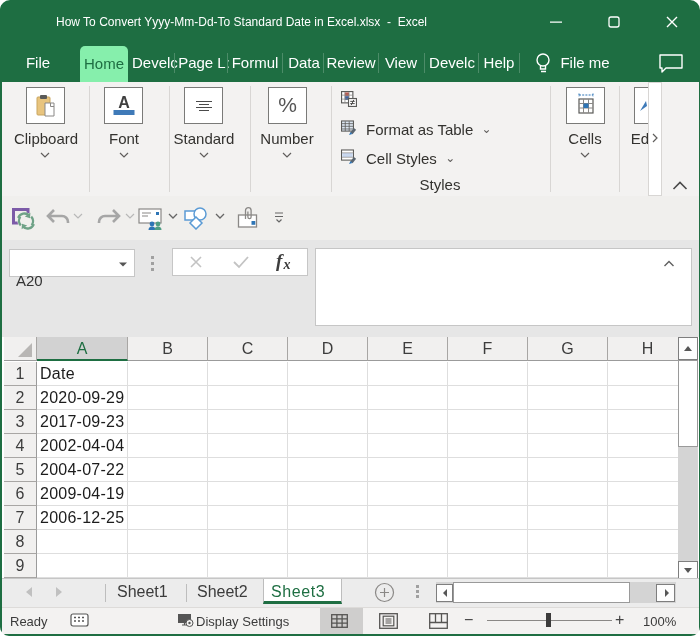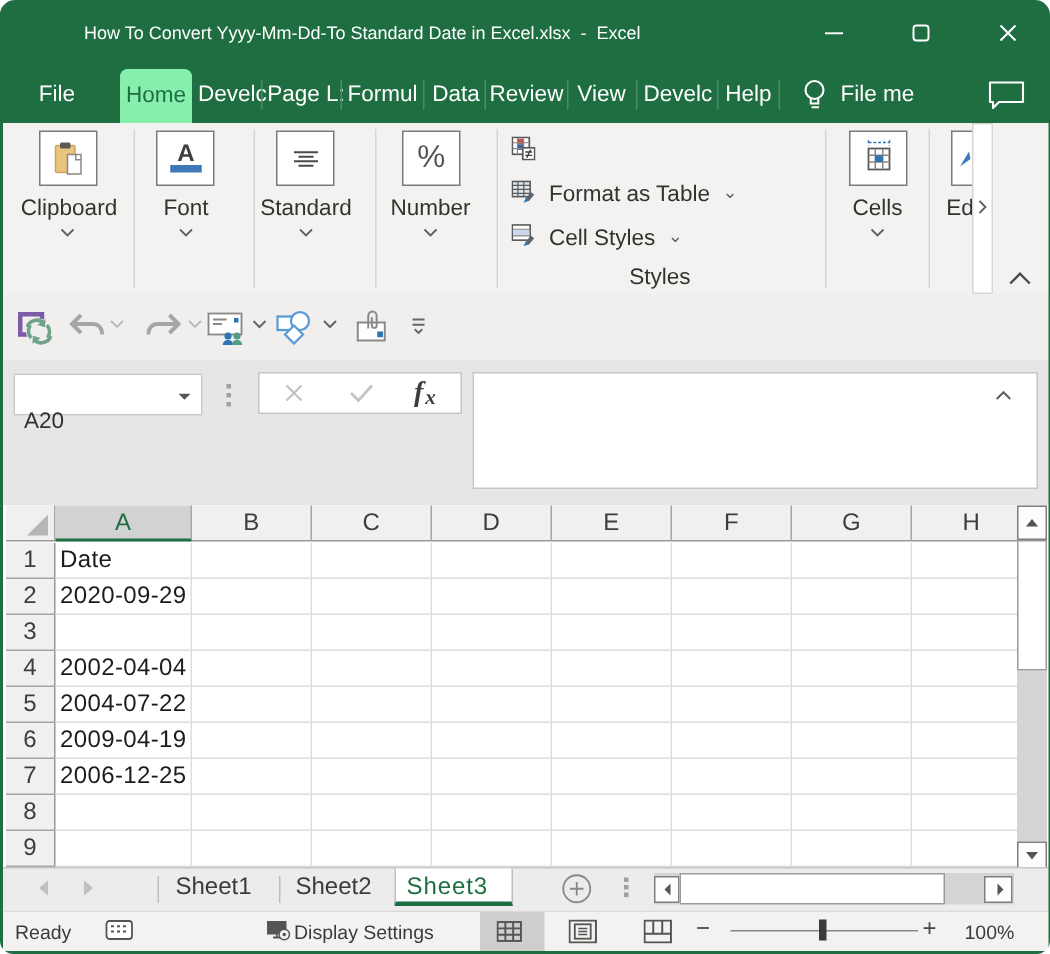--- a/index.html
+++ b/index.html
@@ -326,20 +326,21 @@
     <div class="gl-h abs" style="top:96px"></div>
     <div class="gl-h abs" style="top:120px"></div>
     <div class="gl-h abs" style="top:144px"></div>
     <div class="gl-h abs" style="top:168px"></div>
     <div class="gl-h abs" style="top:192px"></div>
     <div class="gl-h abs" style="top:216px"></div>
     <div class="gl-h abs" style="top:240px"></div>
 
     <div class="cell abs" style="top:25px">Date</div>
     <div class="cell abs" style="top:49px">2020-09-29</div>
+    <div class="cell abs" style="top:73px">2017-09-23</div>
     <div class="cell abs" style="top:97px">2002-04-04</div>
     <div class="cell abs" style="top:121px">2004-07-22</div>
     <div class="cell abs" style="top:145px">2009-04-19</div>
     <div class="cell abs" style="top:169px">2006-12-25</div>
   </div>
 
   <div id="vsb" class="abs"></div>
   <div class="abs" style="left:678px;top:337px;width:20px;height:23px;background:#fdfdfd;border:1px solid #7e7e7e"></div>
   <svg class="abs" style="left:683px;top:345px" width="10" height="8" viewBox="0 0 10 8">
       <path d="M1 6 L5 1 L9 6 Z" fill="#555"></path>

